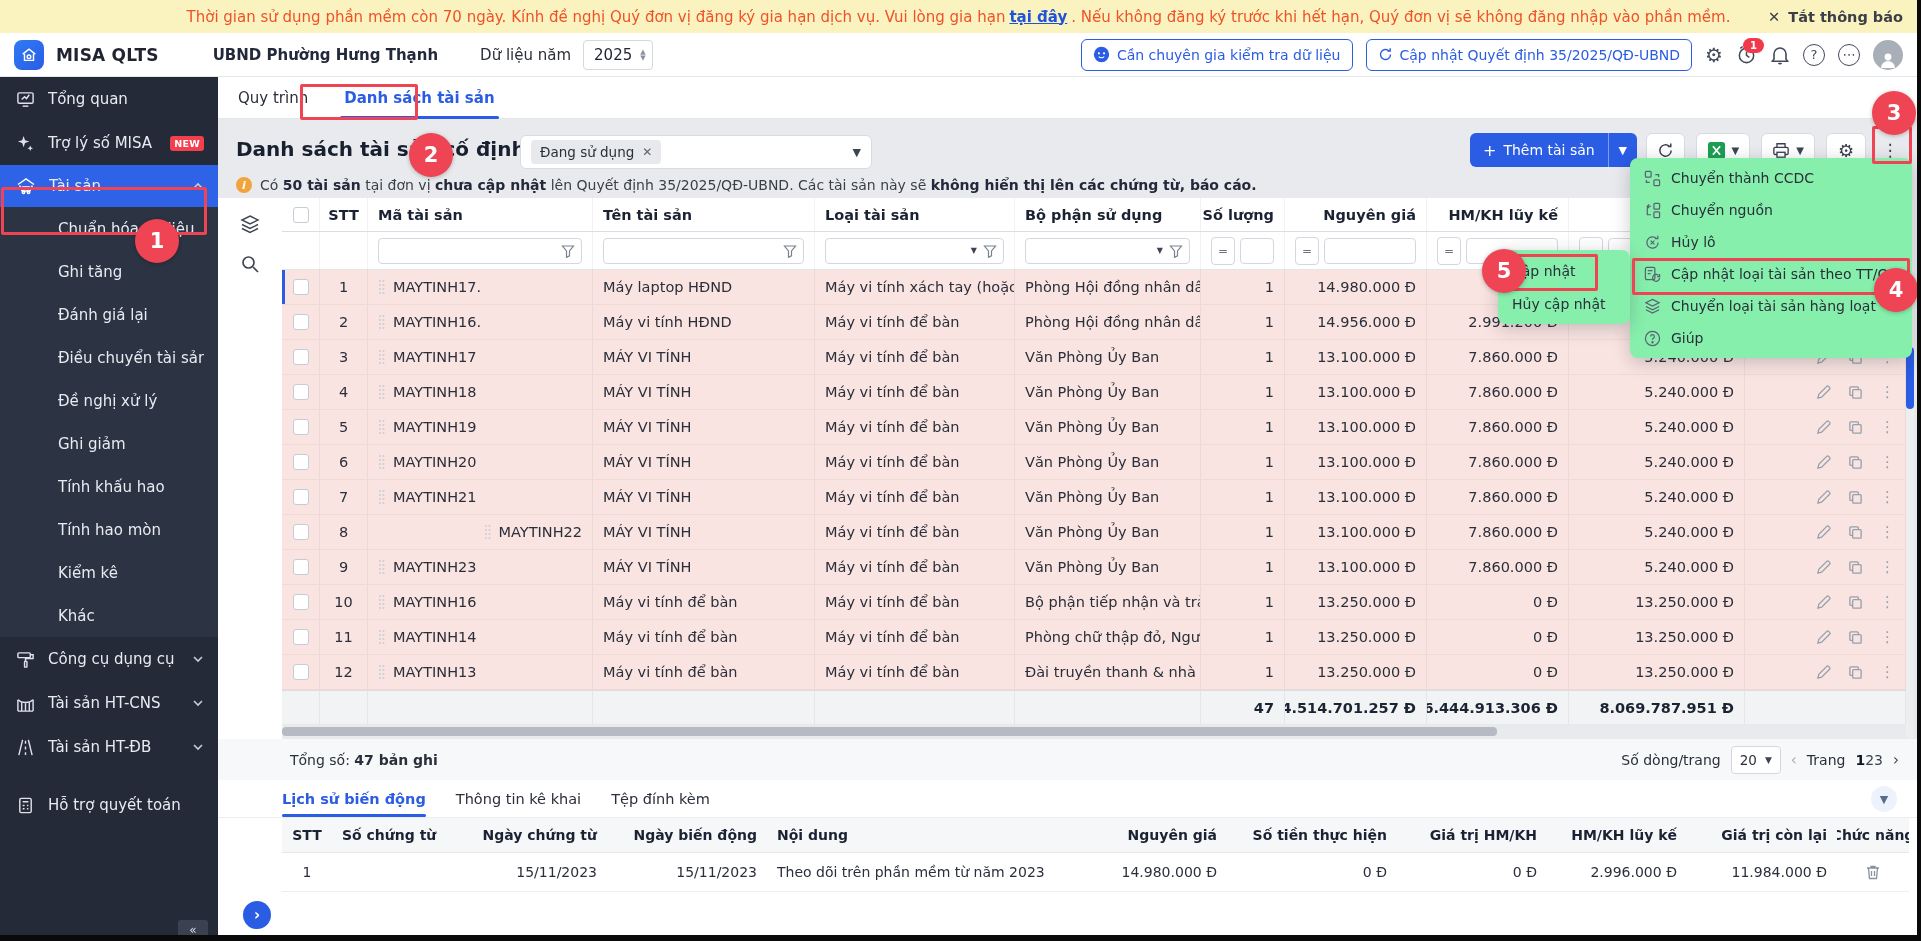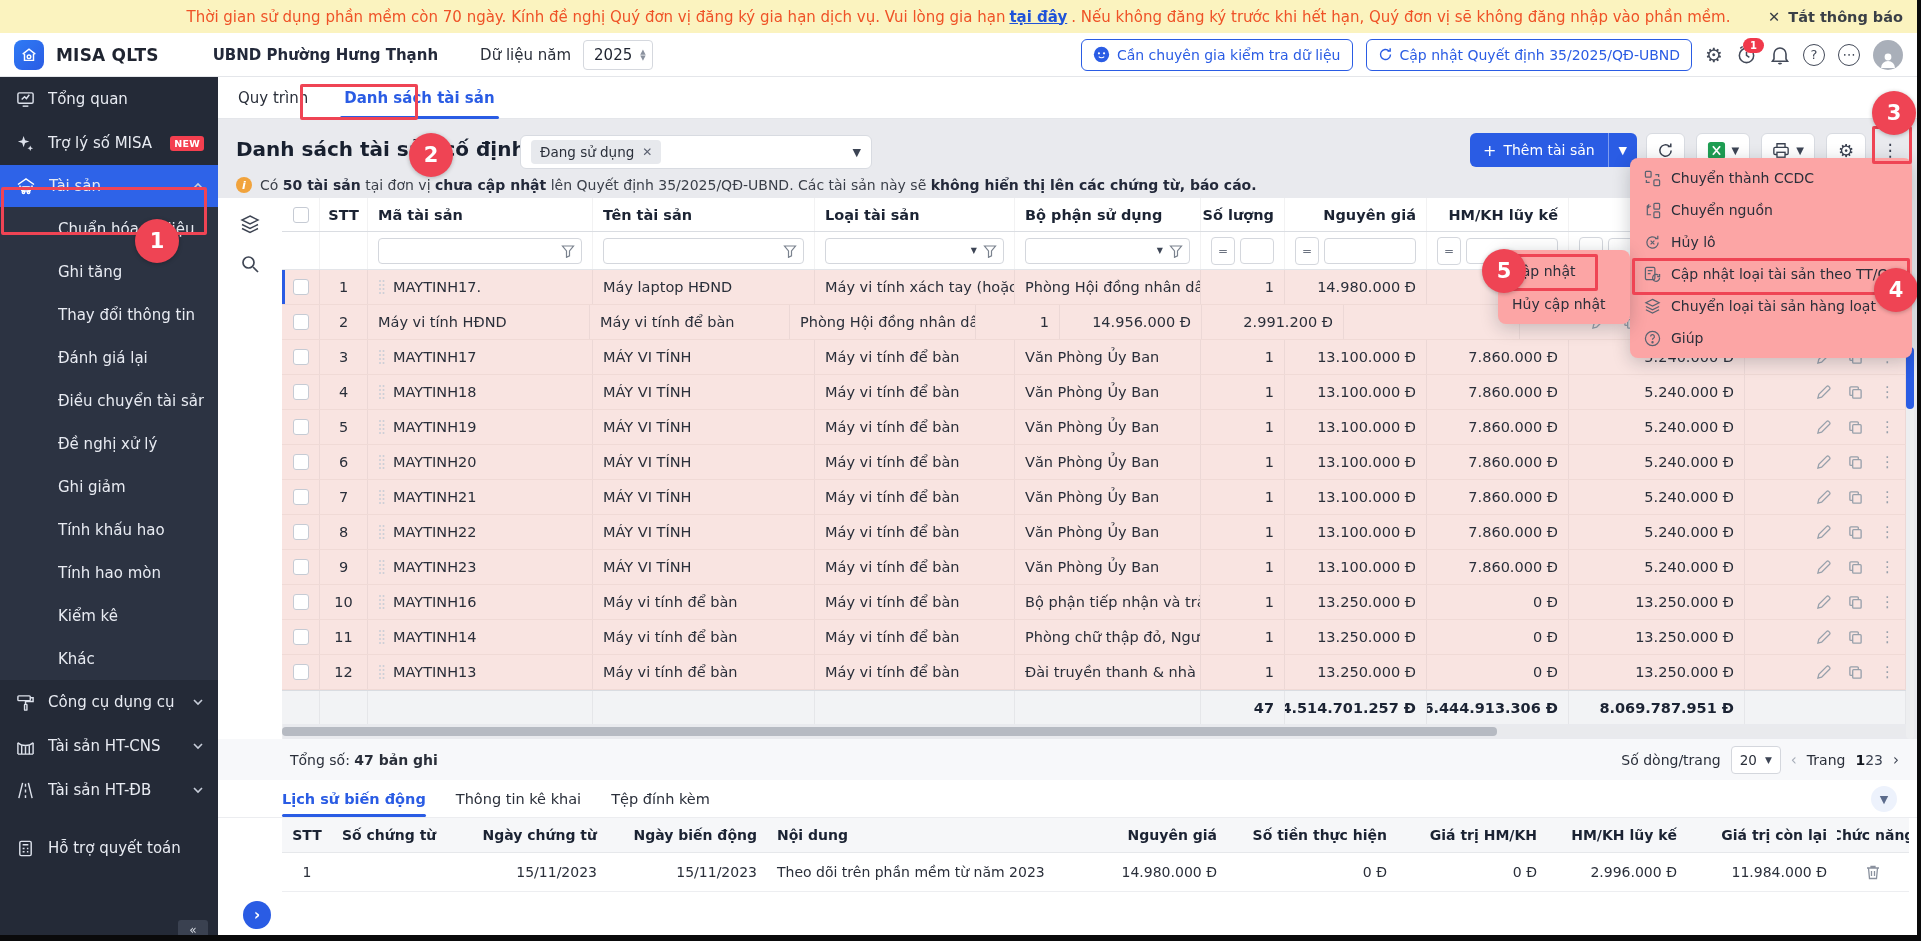--- a/index.html
+++ b/index.html
@@ -95,21 +95,21 @@
   .dtab{font-size:14.5px;color:#2A2F3A;height:37px;display:flex;align-items:center;position:relative;}
   .dtab.active{color:#2A5CE4;font-weight:bold;}
   .dtab.active::after{content:"";position:absolute;left:0;right:0;bottom:0;height:3px;background:#2A5CE4;border-radius:2px;}
   .dcollapse{position:absolute;right:20px;top:6px;width:26px;height:26px;border-radius:50%;background:#EDF2FC;color:#5B6B8C;display:flex;align-items:center;justify-content:center;font-size:11px;}
   .htbl{margin-left:64px;width:1627px;}
   .hhead{display:flex;height:34px;background:#F6F7F9;border-bottom:1px solid #E6E8EB;}
   .hhead .tcell{font-size:14px;font-weight:bold;color:#1B2333;border-right:none;}
   .hrow{display:flex;height:38px;border-bottom:1px solid #EDEEF1;font-size:14px;color:#2A2F3A;}
   .hrow .tcell{border-right:none;}
   
-  .menu{position:absolute;background:#fca5a5;border-radius:8px;box-shadow:0 4px 18px rgba(20,26,40,.22);z-index:40;padding:4px 0;}
+  .menu{position:absolute;background:#86efac;border-radius:8px;box-shadow:0 4px 18px rgba(20,26,40,.22);z-index:40;padding:4px 0;}
   .mitem{height:32px;display:flex;align-items:center;gap:10px;padding:0 14px;font-size:14px;color:#2A2F3A;white-space:nowrap;}
   .menu-small .mitem{height:33px;}
   
   .ann-box{position:absolute;border:3px solid #EF4454;z-index:60;border-radius:2px;}
   .ann-dot{position:absolute;width:44px;height:44px;border-radius:50%;background:#EF4454;color:#fff;font-size:21px;font-weight:bold;display:flex;align-items:center;justify-content:center;z-index:61;box-shadow:0 1px 4px rgba(0,0,0,.25);}
 </style>
 </head>
 <body>
 
 <div class="app">
@@ -223,23 +223,20 @@
               <path d="M2 8l4-4 4 4"></path>
             </svg>
           </div>
         </div>
         <div class="sb-sub">
           <div class="sb-item">
             <div class="lbl">Chuẩn hóa dữ liệu</div>
           </div>
           <div class="sb-item">
             <div class="lbl">Ghi tăng</div>
-          </div>
-          <div class="sb-item">
-            <div class="lbl">Thay đổi thông tin</div>
           </div>
           <div class="sb-item">
             <div class="lbl">Đánh giá lại</div>
           </div>
           <div class="sb-item">
             <div class="lbl">Điều chuyển tài sản</div>
           </div>
           <div class="sb-item">
             <div class="lbl">Đề nghị xử lý</div>
           </div>
@@ -511,20 +508,35 @@
                 </div>
                 <div style="font-size: 15px;">⋮</div>
               </div>
             </div>
           </div>
           <div class="trow drow">
             <div class="tcell ctr" style="width: 38px;">
               <div class="cb"></div>
             </div>
             <div class="tcell ctr" style="width: 48px;">2</div>
+            <div class="tcell  code-cell" style="width: 225px;">
+              <div>
+                <svg width="7" height="16" viewBox="0 0 7 16" fill="#C9CED6">
+                  <circle cx="2" cy="2" r="1"></circle>
+                  <circle cx="5.5" cy="2" r="1"></circle>
+                  <circle cx="2" cy="6" r="1"></circle>
+                  <circle cx="5.5" cy="6" r="1"></circle>
+                  <circle cx="2" cy="10" r="1"></circle>
+                  <circle cx="5.5" cy="10" r="1"></circle>
+                  <circle cx="2" cy="14" r="1"></circle>
+                  <circle cx="5.5" cy="14" r="1"></circle>
+                </svg>
+              </div>
+              <div>MAYTINH16.</div>
+            </div>
             <div class="tcell " style="width: 222px;">Máy vi tính HĐND</div>
             <div class="tcell " style="width: 200px;">Máy vi tính để bàn</div>
             <div class="tcell " style="width: 186px;">Phòng Hội đồng nhân dân</div>
             <div class="tcell num" style="width: 84px;">1</div>
             <div class="tcell num" style="width: 142px;">14.956.000 Đ</div>
             <div class="tcell num" style="width: 142px;">2.991.200 Đ</div>
             <div class="tcell num" style="width: 176px;"></div>
             <div class="tcell " style="width: 161px;">
               <div class="acticons">
                 <div>
@@ -760,21 +772,21 @@
                 </div>
                 <div style="font-size: 15px;">⋮</div>
               </div>
             </div>
           </div>
           <div class="trow drow">
             <div class="tcell ctr" style="width: 38px;">
               <div class="cb"></div>
             </div>
             <div class="tcell ctr" style="width: 48px;">8</div>
-            <div class="tcell  code-cell" style="width: 225px;">
+            <div class="tcell  code-cell" style="width: 225px; justify-content: flex-end;">
               <div>
                 <svg width="7" height="16" viewBox="0 0 7 16" fill="#C9CED6">
                   <circle cx="2" cy="2" r="1"></circle>
                   <circle cx="5.5" cy="2" r="1"></circle>
                   <circle cx="2" cy="6" r="1"></circle>
                   <circle cx="5.5" cy="6" r="1"></circle>
                   <circle cx="2" cy="10" r="1"></circle>
                   <circle cx="5.5" cy="10" r="1"></circle>
                   <circle cx="2" cy="14" r="1"></circle>
                   <circle cx="5.5" cy="14" r="1"></circle>

